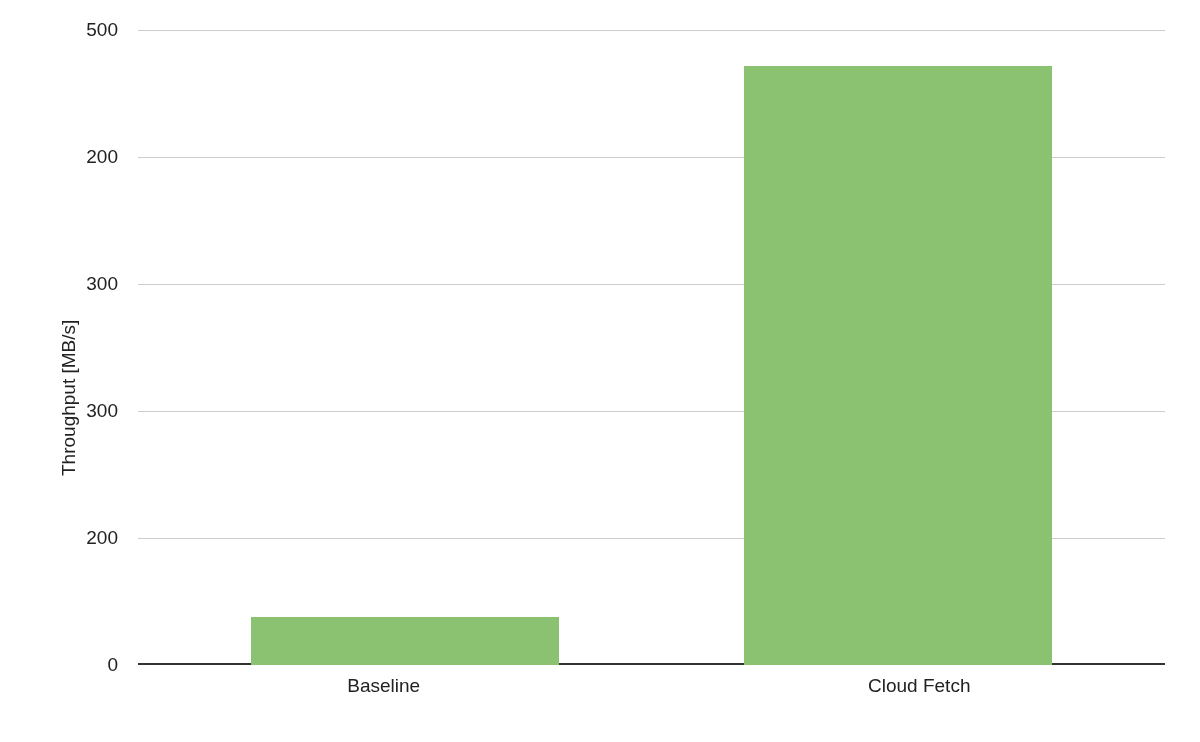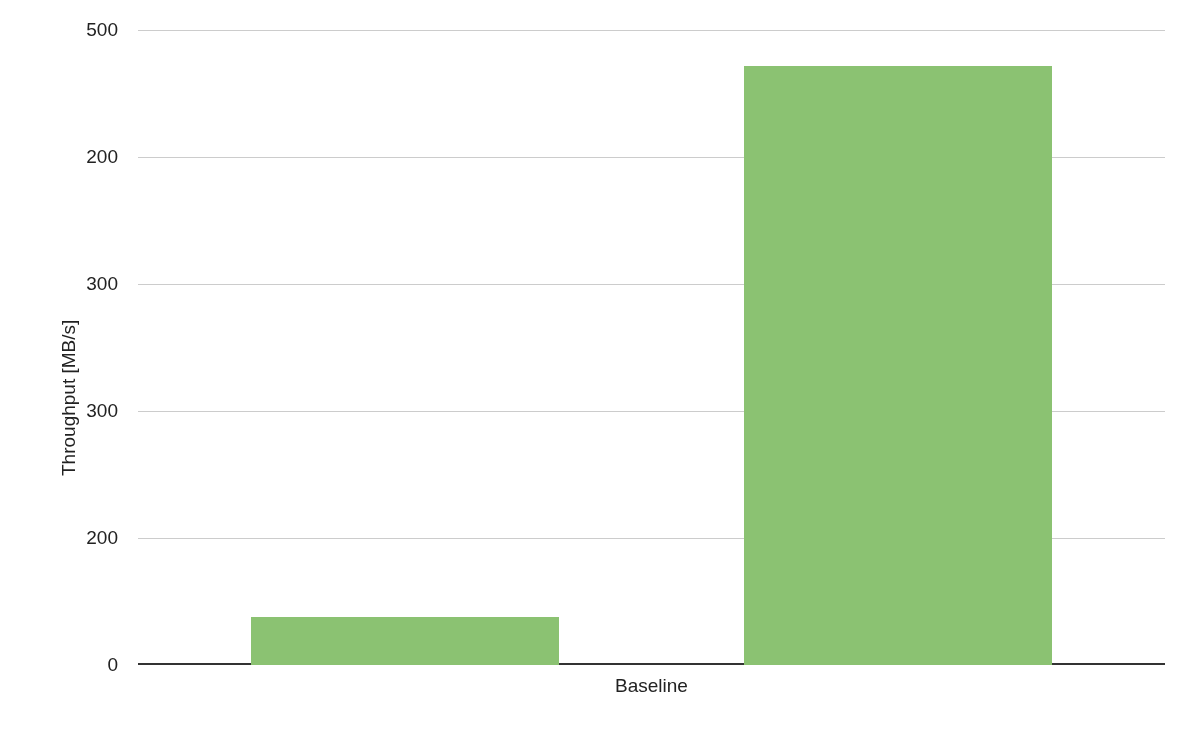--- a/index.html
+++ b/index.html
@@ -111,15 +111,16 @@
       <div class="gridline" style="top: calc((1 - 200/500) * 100%);"></div>
       <div class="gridline" style="top: calc((1 - 100/500) * 100%);"></div>
       <div class="xaxis-line"></div>
 
       <div class="bar" style="left: 11%; width: 30%; height: calc(38/500 * 100%);"></div>
       <div class="bar" style="left: 59%; width: 30%; height: calc(472/500 * 100%);"></div>
     </div>
 
     <div class="xlabels">
       <div class="xlabel">Baseline</div>
+      <div class="xlabel">Cloud Fetch</div>
     </div>
   </div>
 </div>
 
 </body></html>

